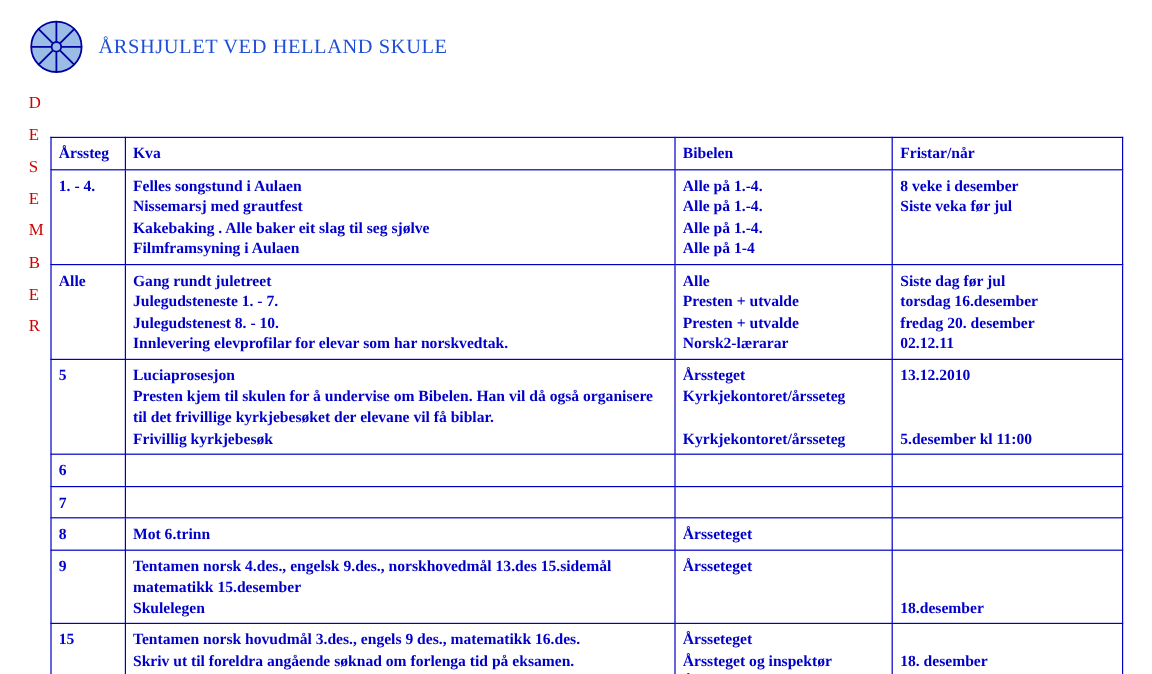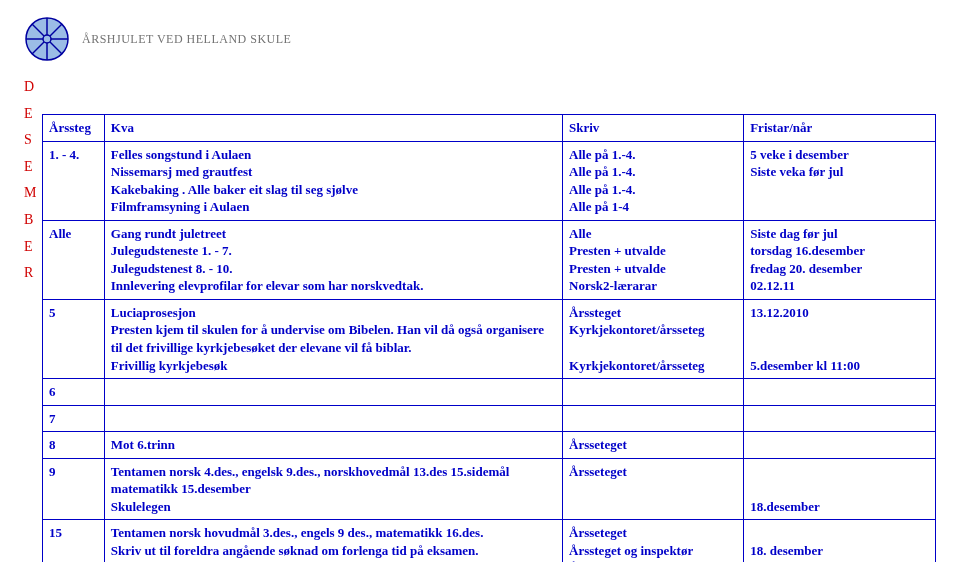--- a/index.html
+++ b/index.html
@@ -12,21 +12,21 @@
     background: #fff;
     width: 960px;
   }
   .header-row {
     display: flex;
     align-items: center;
     gap: 12px;
     margin-bottom: 8px;
   }
   .wheel-icon { width: 46px; height: 46px; flex-shrink: 0; }
-  .page-title { color: #737373; font-size: 12px; font-weight: normal; letter-spacing: 0.5px; }
+  .page-title { color: #1d4ed8; font-size: 17px; font-weight: normal; letter-spacing: 0.5px; }
   .layout { display: flex; align-items: flex-start; }
   .rail {
     display: flex; flex-direction: column;
     color: #d00000; font-weight: normal; font-size: 14px;
     width: 18px; flex-shrink: 0; padding-top: 4px; line-height: 1.9;
   }
   table { border-collapse: collapse; width: 100%; table-layout: fixed; margin-top: 44px; }
   th, td {
     border: 1px solid #0000c8;
     padding: 4px 6px;
@@ -78,36 +78,36 @@
     <colgroup>
         <col class="c1">
         <col class="c2">
         <col class="c3">
         <col class="c4">
       </colgroup>
     <thead>
       <tr>
         <th>Årssteg</th>
         <th>Kva</th>
-        <th>Skriv</th>
+        <th>Bibelen</th>
         <th>Fristar/når</th>
       </tr>
     </thead>
     <tbody id="tbody">
         <tr>
           <td class="multi">1. - 4.</td>
           <td class="multi">Felles songstund i Aulaen
 Nissemarsj med grautfest
 Kakebaking . Alle baker eit slag til seg sjølve
 Filmframsyning i Aulaen</td>
           <td class="multi">Alle på 1.-4.
 Alle på 1.-4.
 Alle på 1.-4.
 Alle på 1-4</td>
-          <td class="multi">5 veke i desember
+          <td class="multi">8 veke i desember
 Siste veka før jul</td>
         </tr>
         <tr>
           <td class="multi">Alle</td>
           <td class="multi">Gang rundt juletreet
 Julegudsteneste 1. - 7.
 Julegudstenest 8. - 10.
 Innlevering elevprofilar for elevar som har norskvedtak.</td>
           <td class="multi">Alle
 Presten + utvalde

